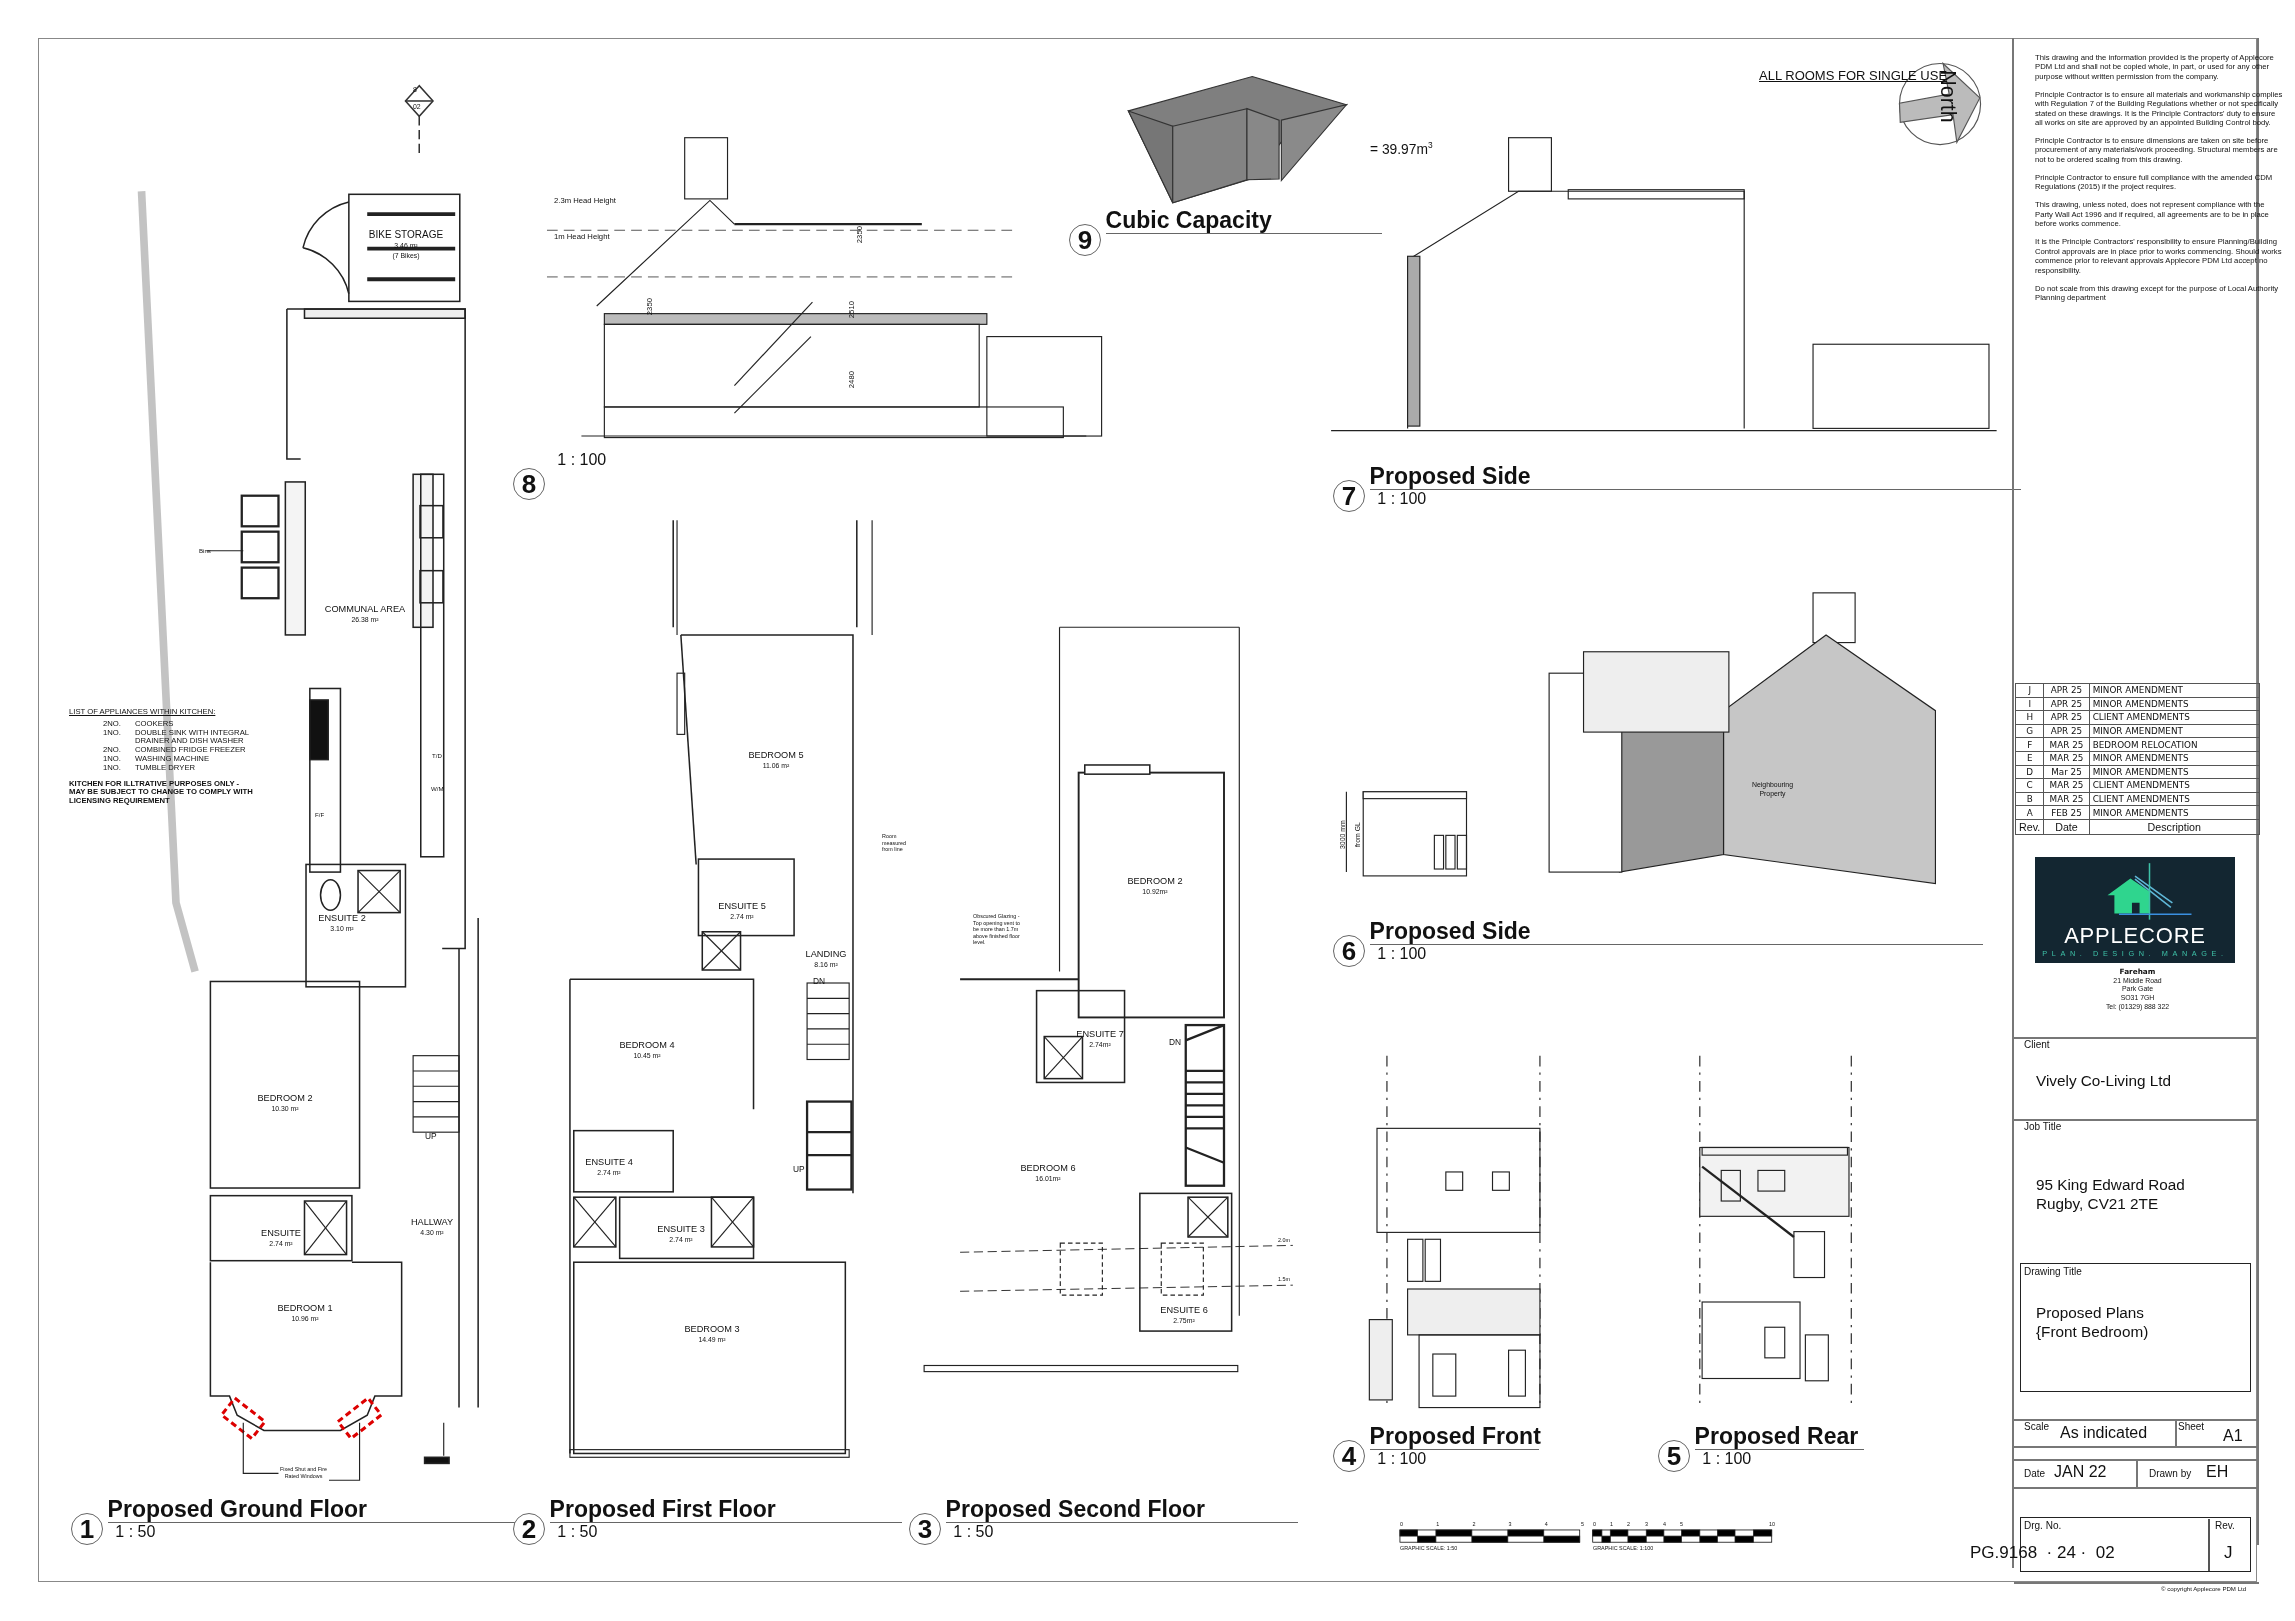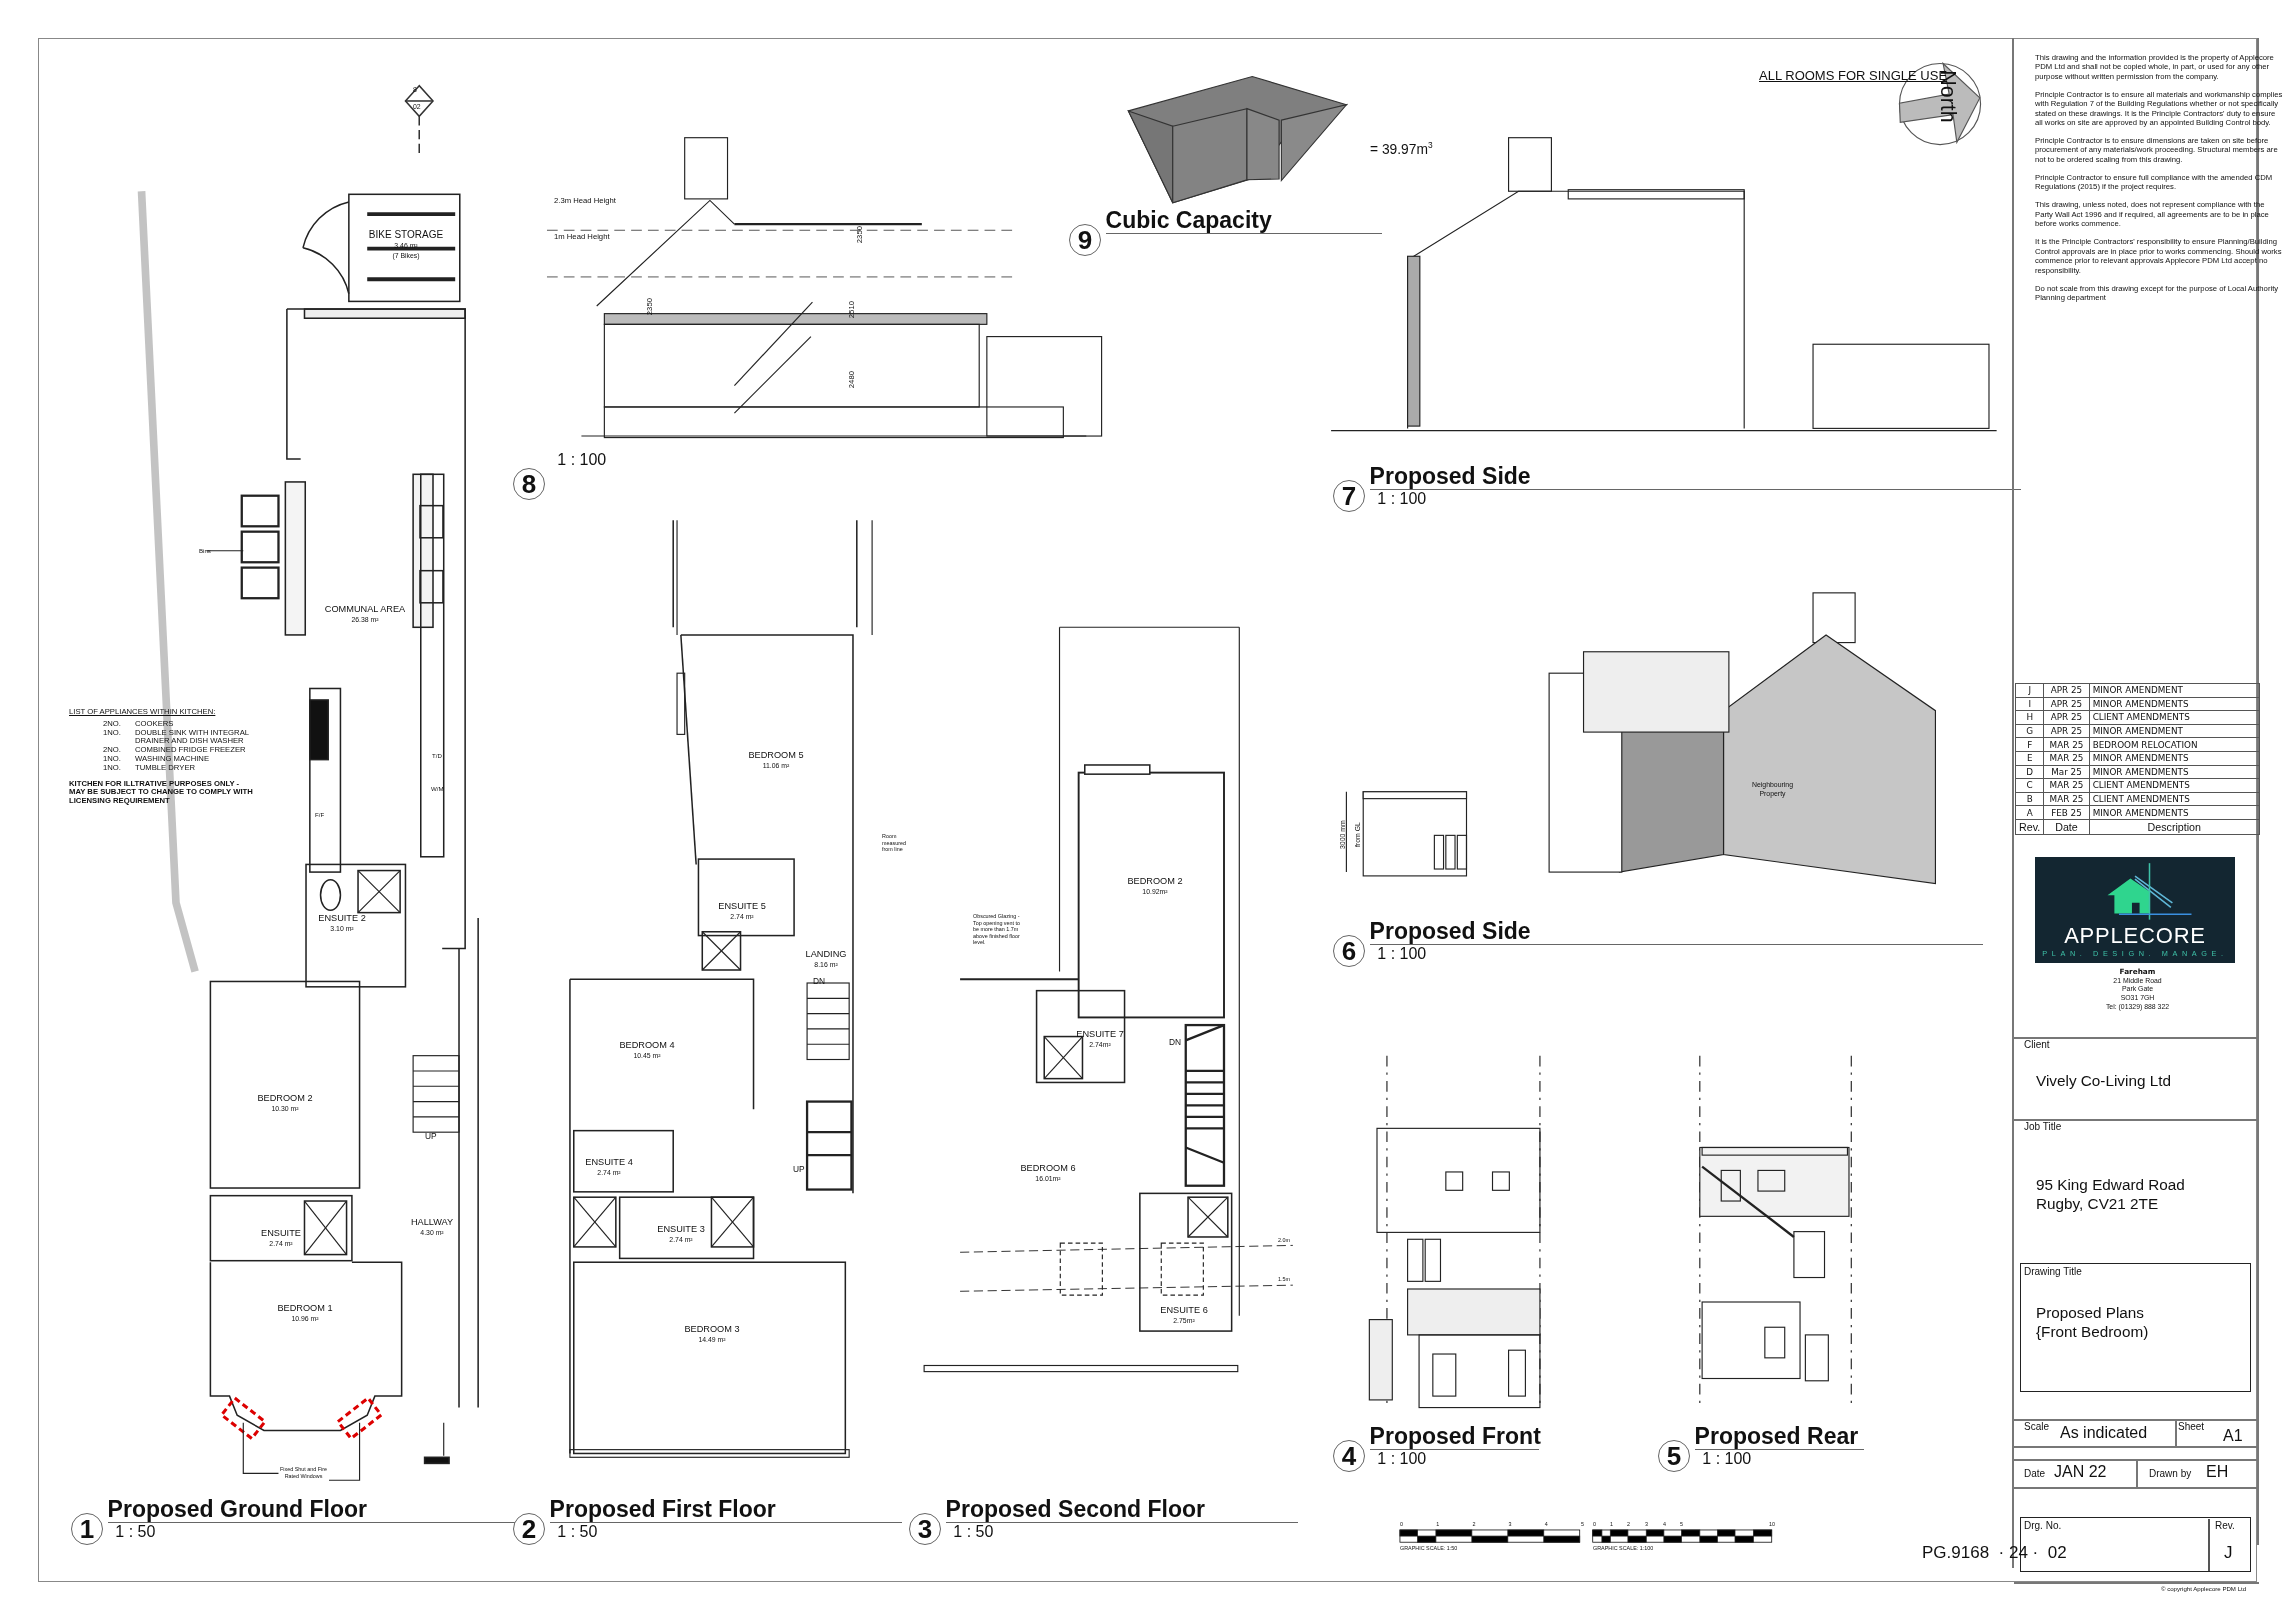--- a/index.html
+++ b/index.html
@@ -654,18 +654,18 @@
 <div class="tb-line" style="left:2014px;top:1487px;width:245px;"></div>
 <div class="tb-vline" style="left:2136px;top:1459px;height:27.5px;"></div>
 <div class="lbl" style="left:2024px;top:1468px;">Date</div>
 <div class="big" style="left:2054px;top:1462px;font-size:16px;">JAN 22</div>
 <div class="lbl" style="left:2149px;top:1468px;">Drawn by</div>
 <div class="big" style="left:2206px;top:1462px;font-size:16px;">EH</div>
 
 <div class="box" style="left:2020px;top:1517px;width:231px;height:55px;"></div>
 <div class="tb-vline" style="left:2208px;top:1519px;height:52px;background:#555;"></div>
 <div class="lbl" style="left:2024px;top:1520px;">Drg. No.</div>
-<div class="big" style="left:1922px;top:1543px;font-size:17px;white-space:pre;">PG.9168  · 24 ·  02</div>
+<div class="big" style="left:1970px;top:1543px;font-size:17px;white-space:pre;">PG.9168  · 24 ·  02</div>
 <div class="lbl" style="left:2215px;top:1520px;">Rev.</div>
 <div class="big" style="left:2224px;top:1543px;font-size:17px;">J</div>
 <div class="tb-line" style="left:2014px;top:1582px;width:245px;"></div>
 <div class="abs" style="left:2161px;top:1585px;font-size:6.1px;">© copyright Applecore PDM Ltd</div>
 
 
 </body></html>

